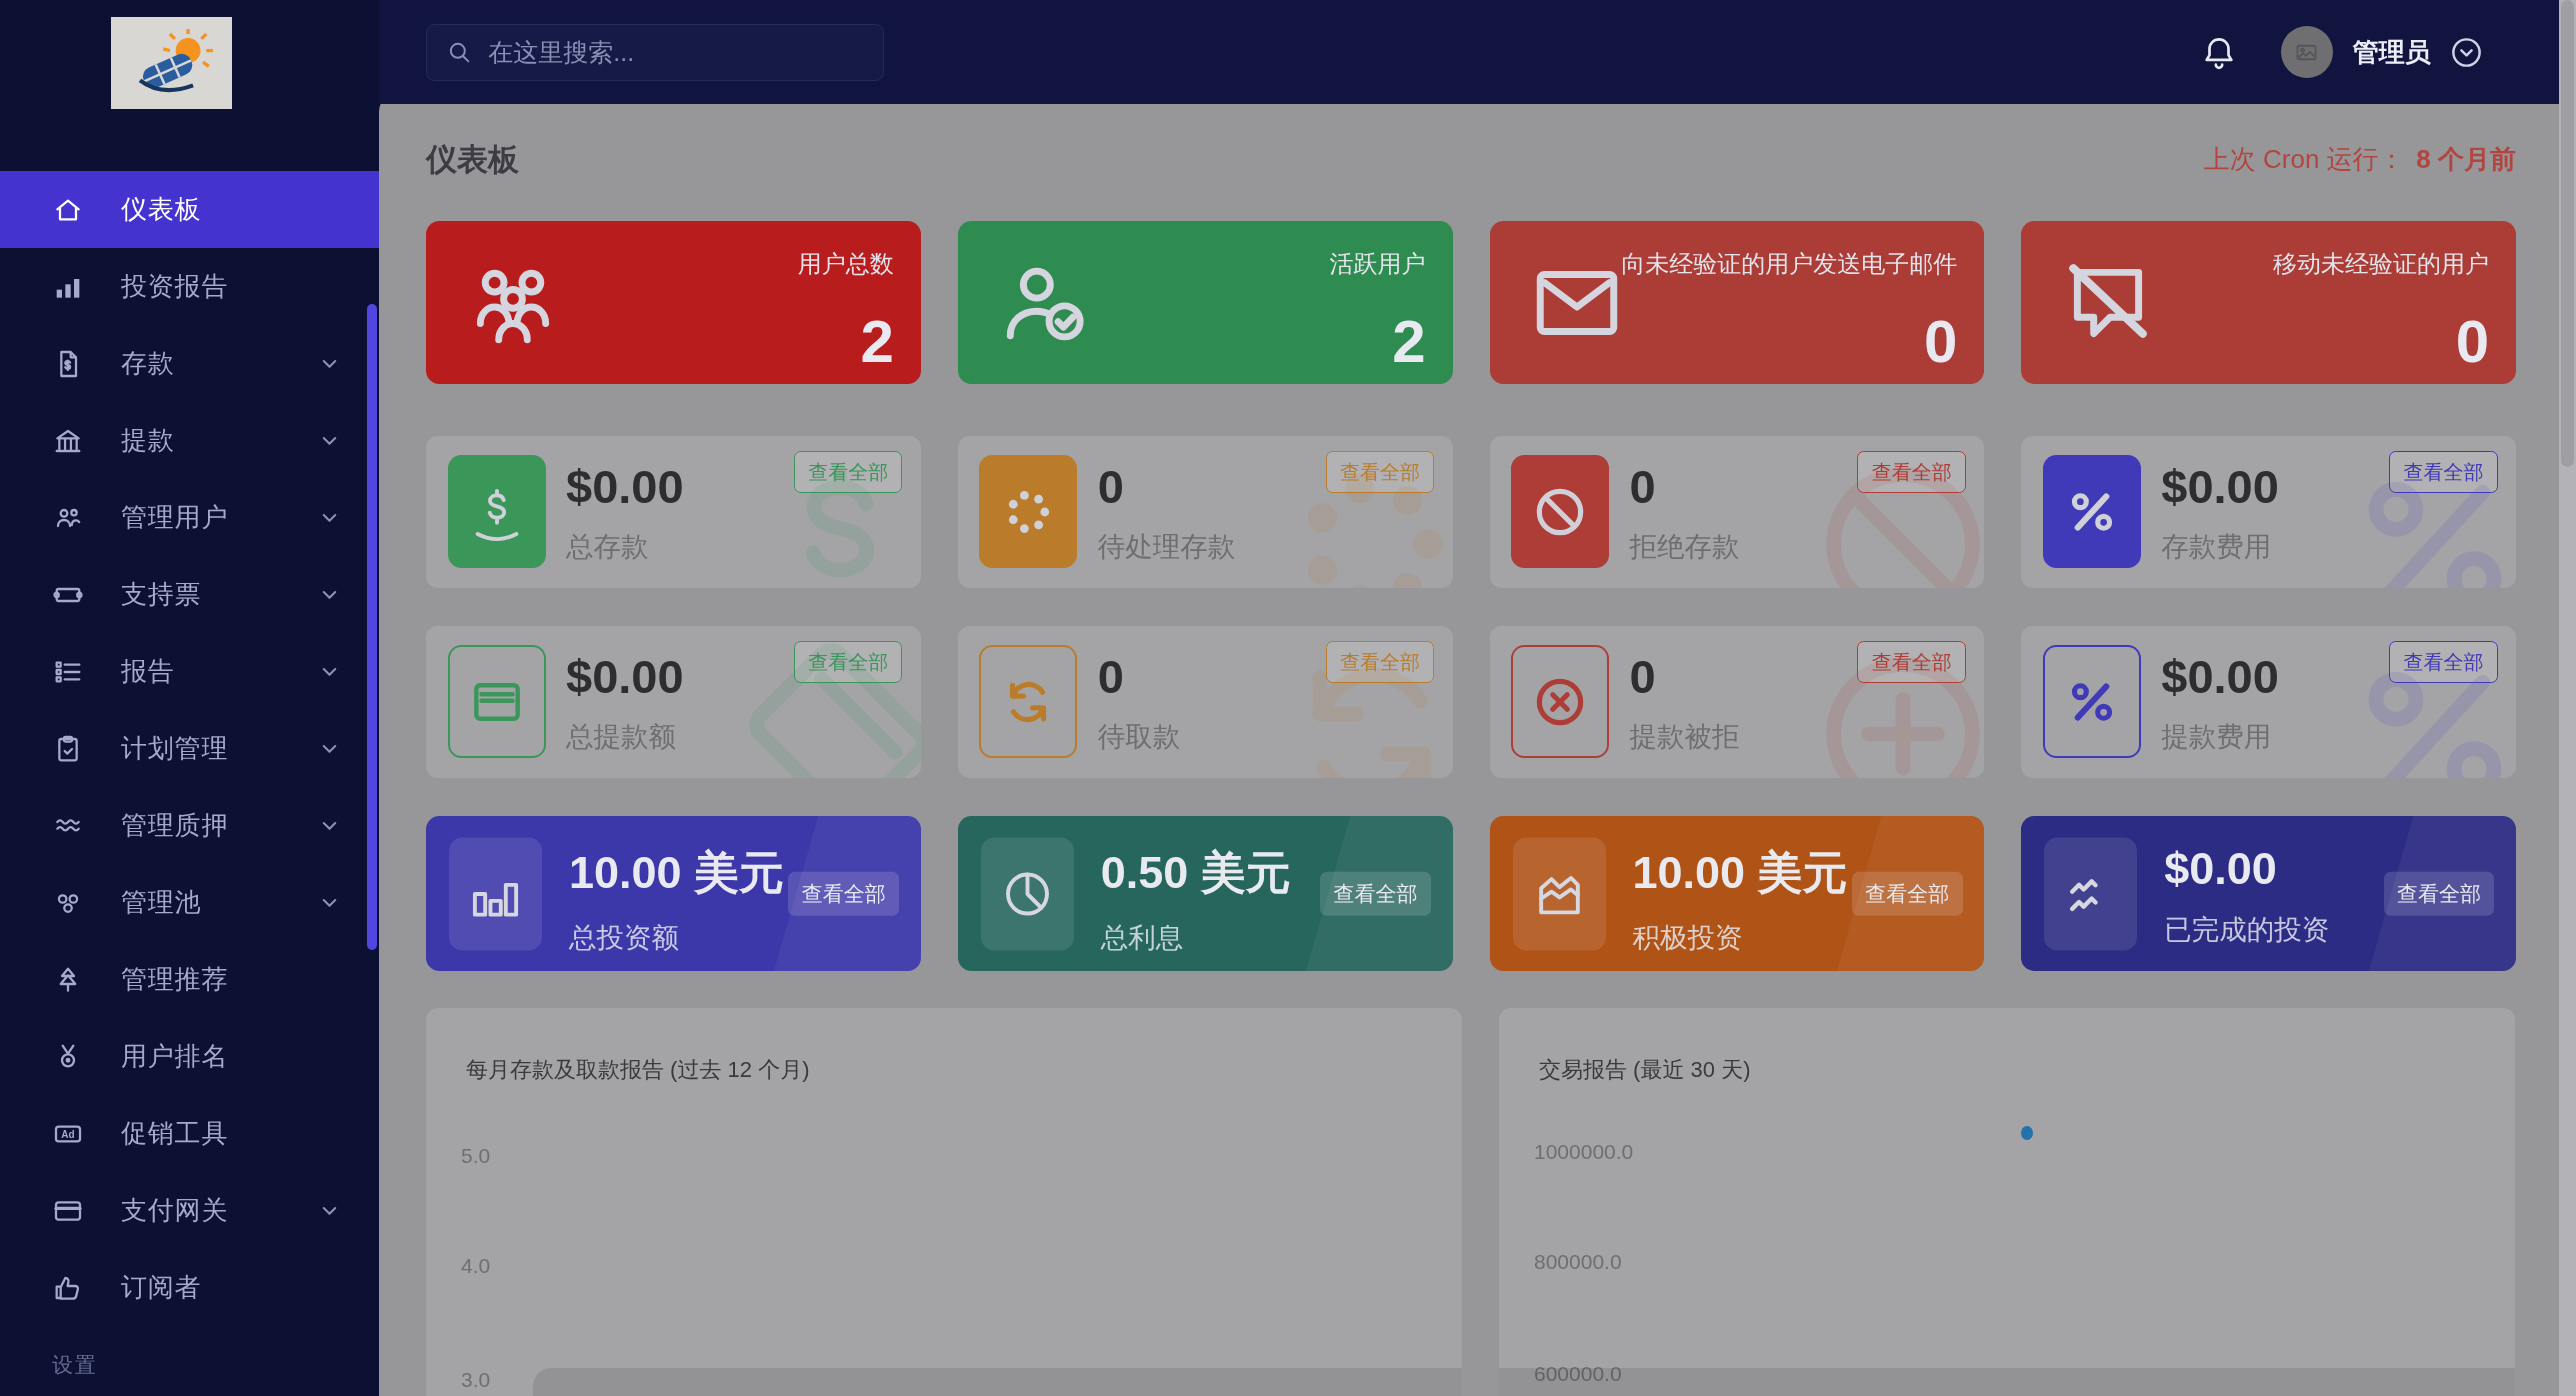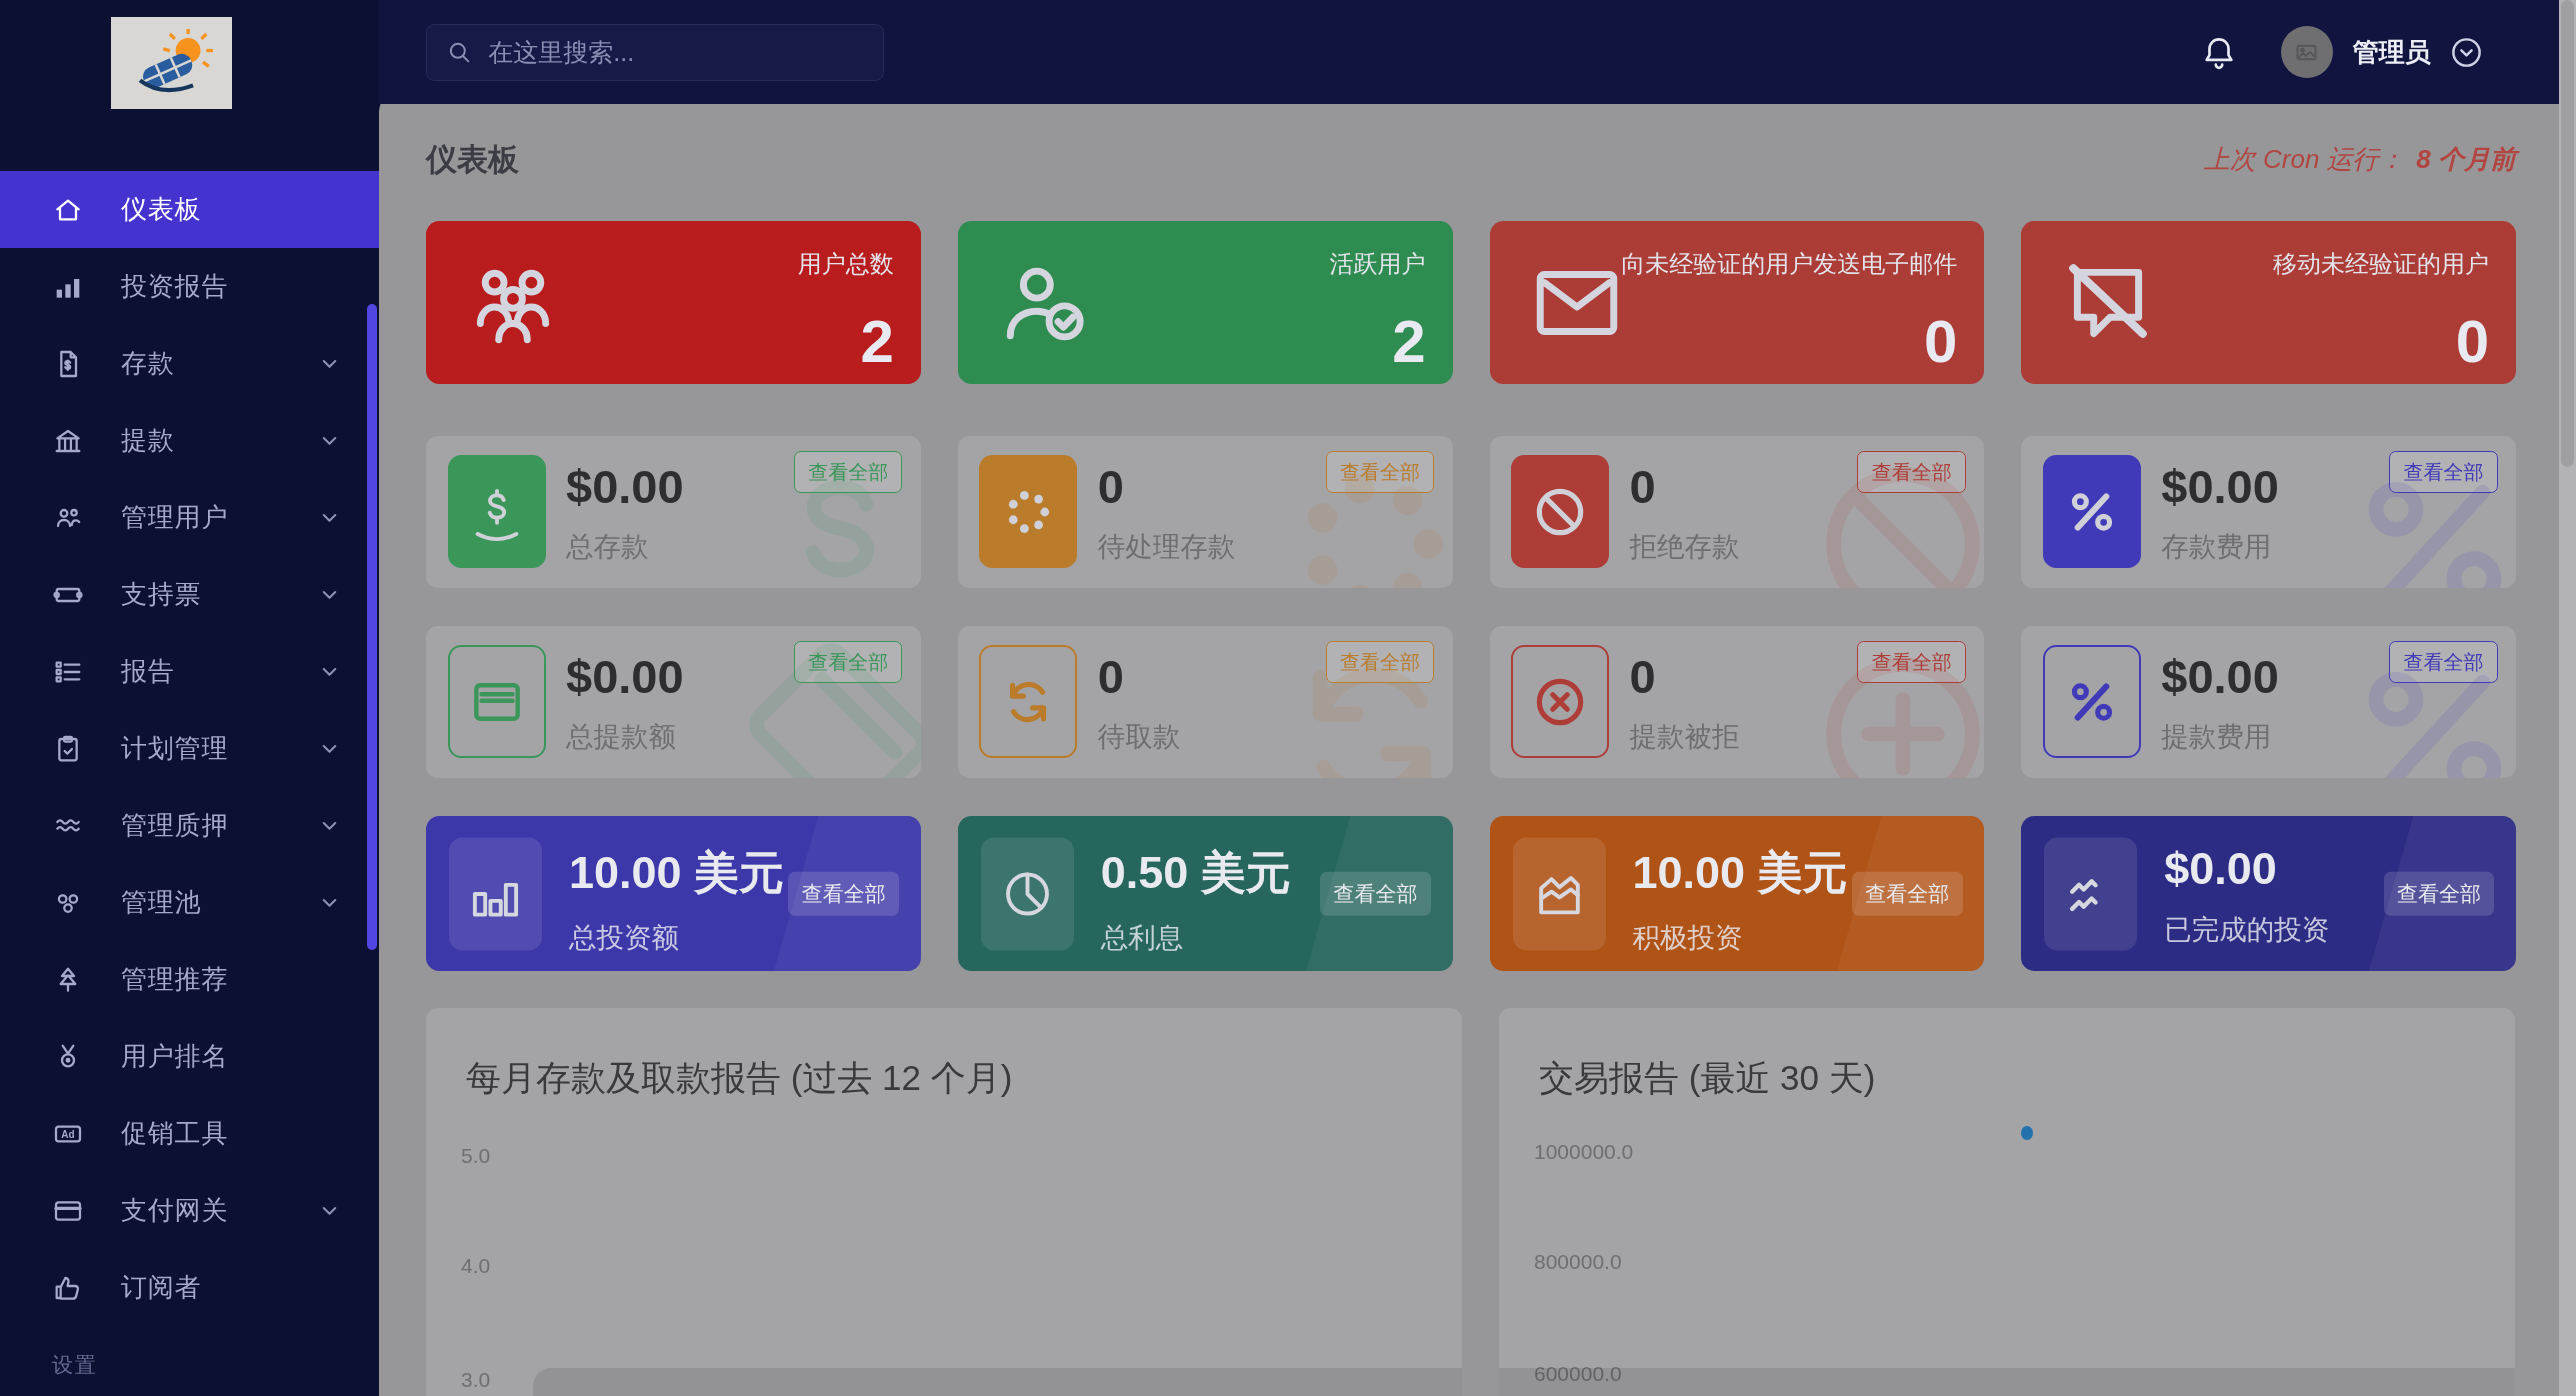--- a/index.html
+++ b/index.html
@@ -31,21 +31,21 @@
   .bell { width:38px; height:38px; color:#e8e9f2; cursor:pointer; }
   .avatar { width:52px; height:52px; border-radius:50%; background:#6f6f72; margin-left:43px; display:flex; align-items:center; justify-content:center; color:#55555a; cursor:pointer; }
   .avatar svg { width:27px; height:27px; }
   .username { margin-left:20px; font-size:26px; font-weight:bold; color:#ecedf5; }
   .chev-circle { width:35px; height:35px; margin-left:18.3px; color:#cfd1e6; cursor:pointer; }
 
   
   .panel { position:absolute; left:379px; top:92px; width:2180px; height:1305px; background:#97979a; border-top-left-radius:20px; overflow:hidden; padding:0 43px 0 47px; }
   .page-head { position:relative; margin-top:47px; height:37px; }
   .page-title { font-size:31px; font-weight:600; color:#3c3c44; }
-  .cron { position:absolute; right:0; top:3.3px; font-size:26px; color:#b2453f;font-style:italic; }
+  .cron { position:absolute; right:0; top:3.3px; font-size:26px; color:#b2453f; }
   .cron b { margin-left:11.7px; font-weight:bold; }
 
   .grid4 { display:grid; grid-template-columns:repeat(4,1fr); gap:37px; }
   .row1 { margin-top:45px; }
   .big-card { height:163px; border-radius:13.3px; position:relative; color:#fff; overflow:hidden; cursor:pointer; }
   .bc-blue { background:#b91c1c; } .bc-green { background:#2e8c50; } .bc-red { background:#ac3c36; }
   .bc-icon { position:absolute; left:38px; top:50%; transform:translateY(-50%); width:98px; height:98px; color:#d4d5de; }
   .bc-label { position:absolute; right:27px; top:27px; font-size:24px; color:#e3e4ec; }
   .bc-value { position:absolute; right:27px; bottom:8.3px; font-size:60px; font-weight:600; color:#e9eaf1; }
 
@@ -69,21 +69,21 @@
   .iv-purple { background:#3d38a9; } .iv-teal { background:#26665d; } .iv-orange { background:#b05317; } .iv-navy { background:#2d2c84; }
   .iv-icon { position:absolute; left:23px; top:50%; transform:translateY(-50%); width:93px; height:113px; background:rgba(255,255,255,.10); border-radius:13.3px; display:flex; align-items:center; justify-content:center; color:#d6d7df; }
   .iv-icon svg { width:55px; height:55px; }
   .iv-body { margin-left:143px; padding-top:27px; }
   .iv-value { font-size:45px; font-weight:600; color:#e9eaf0; }
   .iv-label { margin-top:16.7px; font-size:27.5px; color:rgba(233,234,240,.82); }
   .iv-badge { position:absolute; right:21.7px; top:50%; transform:translateY(-50%); font-size:21px; padding:8.3px 13.3px; border-radius:6.7px; background:rgba(255,255,255,.14); color:#e9eaf0; cursor:pointer; z-index:1; }
 
   .charts { display:grid; grid-template-columns:1036px 1016px; gap:37px; margin-top:37px; }
   .chart-card { height:533px; background:#a4a4a7; border-radius:11.7px; position:relative; padding:47px 40px 0; }
-  .chart-title { font-size:35px; font-weight:500; color:#3a3a3d; }
+  .chart-title { font-size:22px; font-weight:500; color:#3a3a3d; }
   .ytick { position:absolute; left:35px; font-size:21px; color:#6f6f73; }
   .t1 { top:136px; } .t2 { top:246px; } .t3 { top:360px; }
   .r1 { top:132px; } .r2 { top:242px; } .r3 { top:354px; }
   .dot { position:absolute; left:522px; top:118px; width:11.7px; height:14px; border-radius:50%; background:#2272ad; }
   .band { position:absolute; top:360px; height:192px; background:rgba(0,0,0,.10); }
   .band-left { left:107px; right:0; border-top-left-radius:18.3px; }
   .band-right { left:0; right:0; }
 
   .page-scroll { position:absolute; right:0; top:0; width:16.7px; height:100%; background:#b3b3b7; z-index:6; }
   .page-thumb { position:absolute; top:0; left:1.7px; width:13.3px; height:467px; background:#9f9fa3; border-radius:6.7px; }

